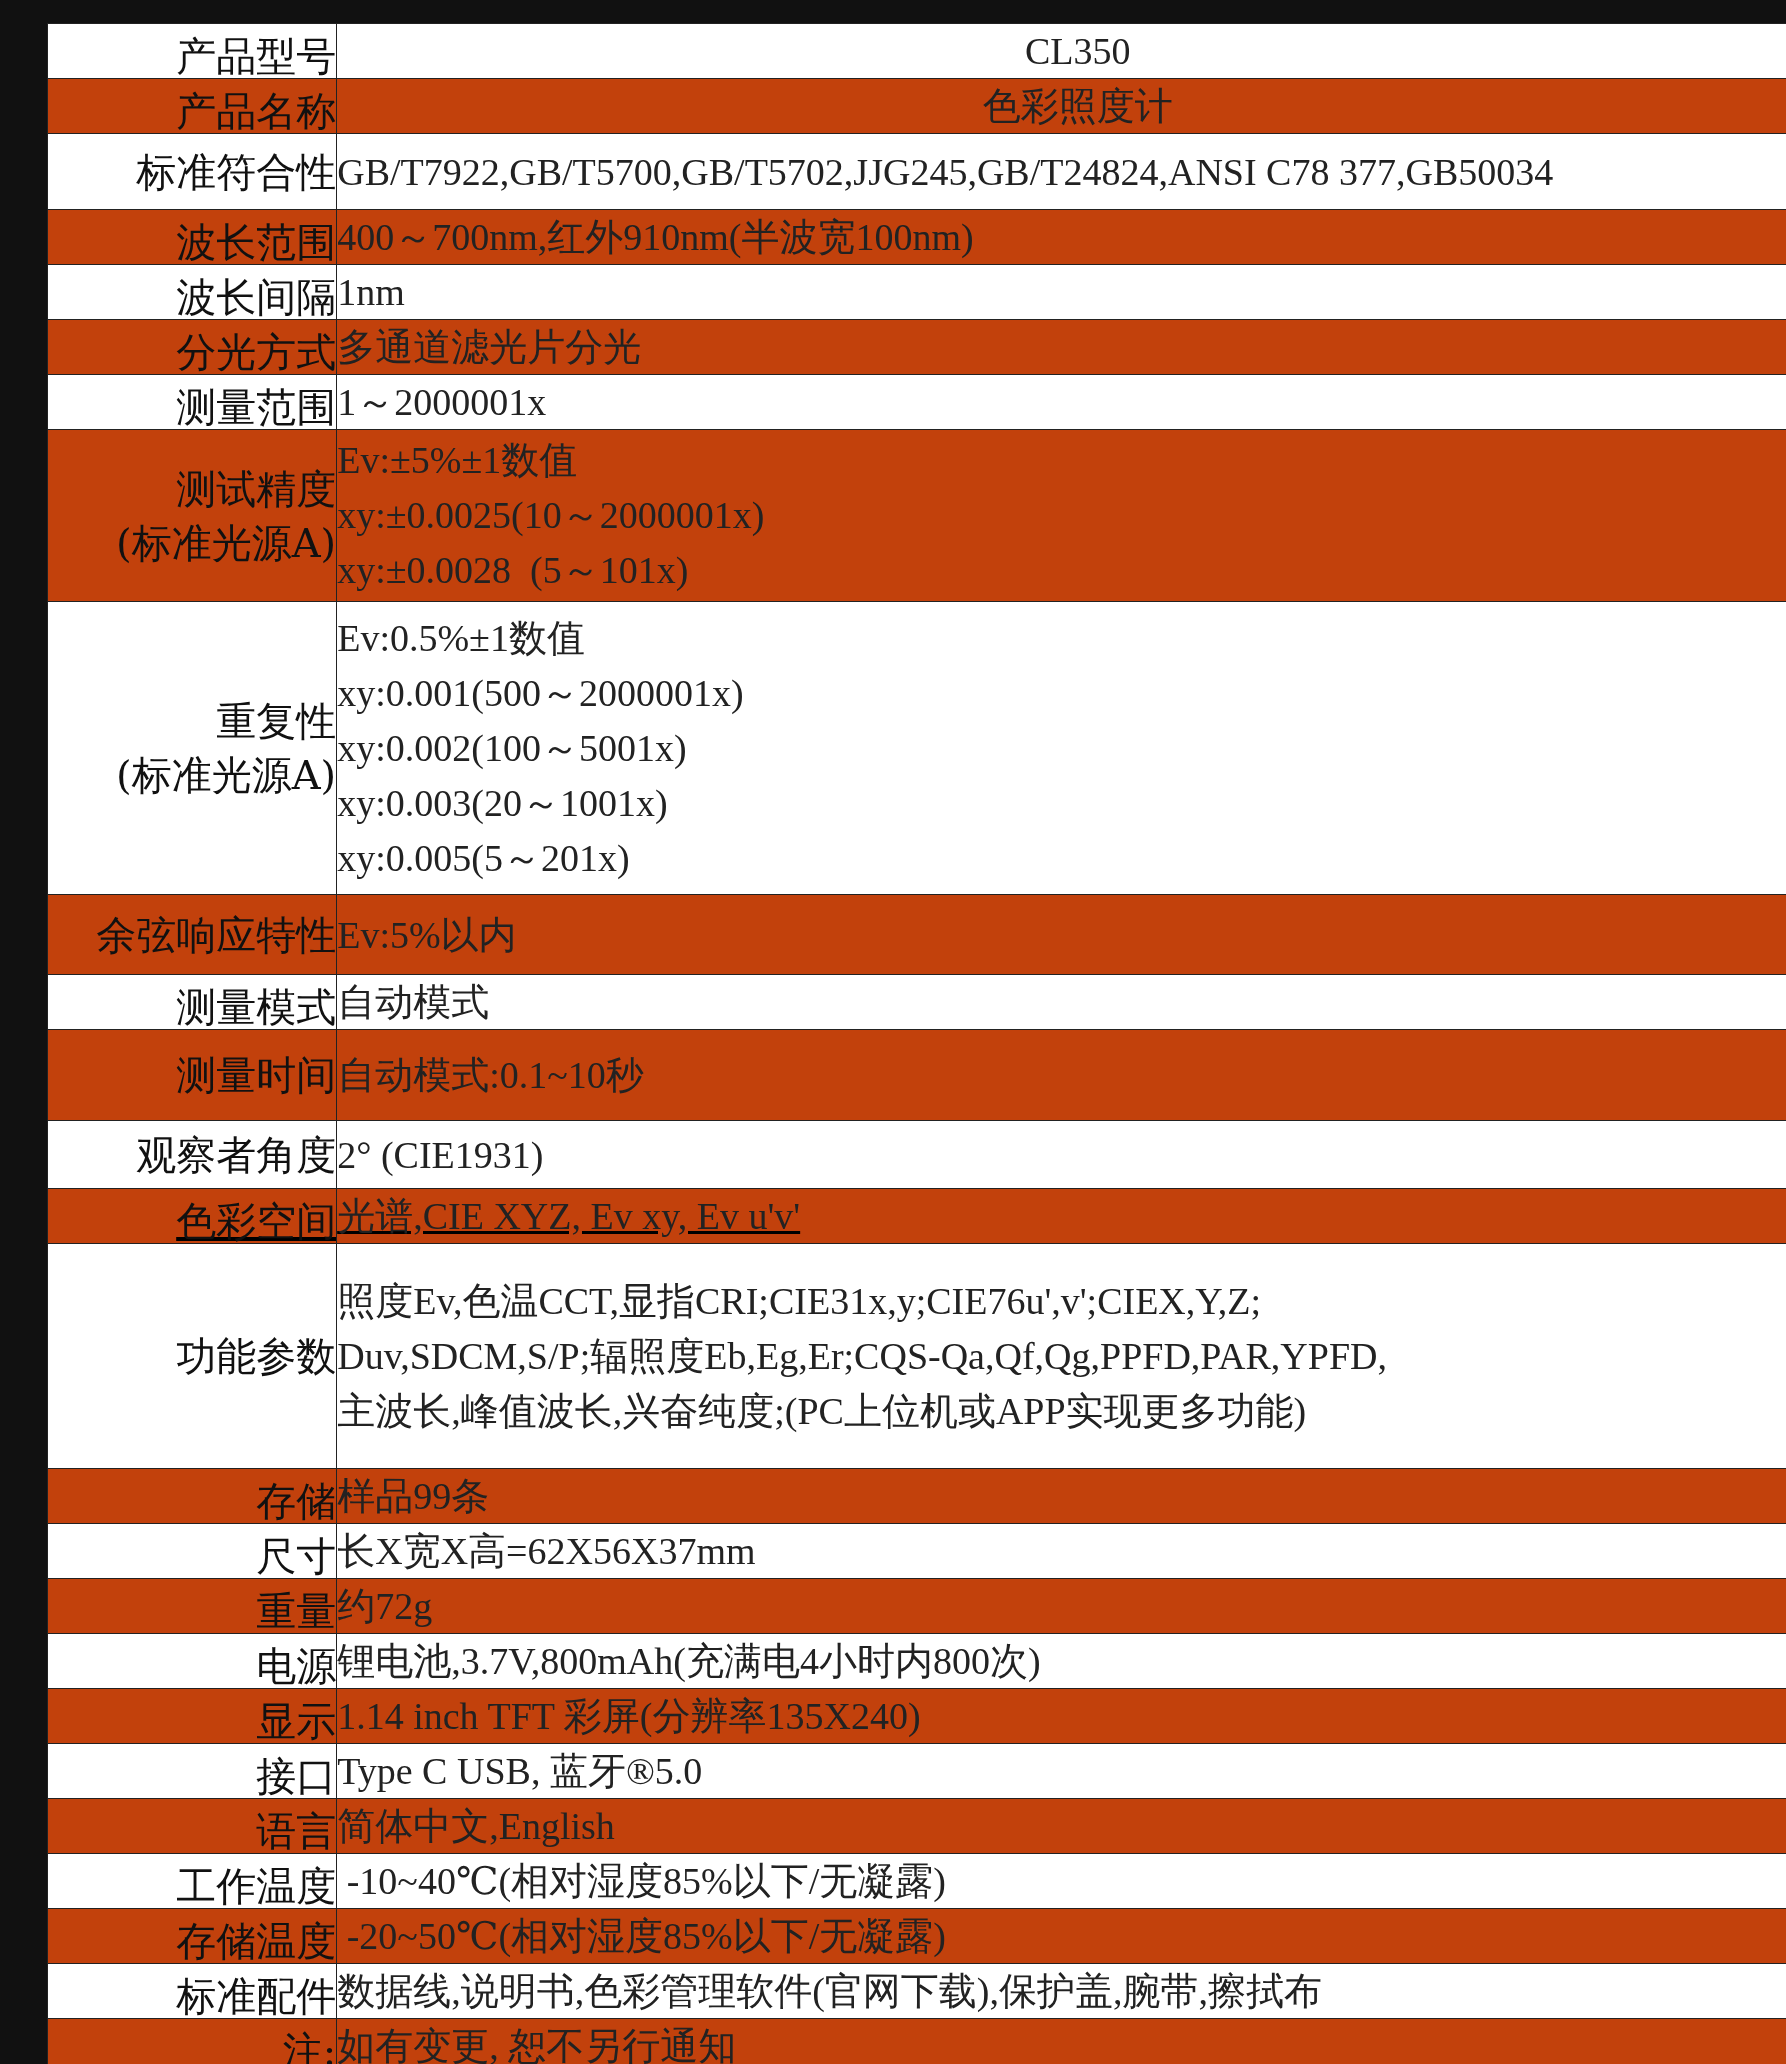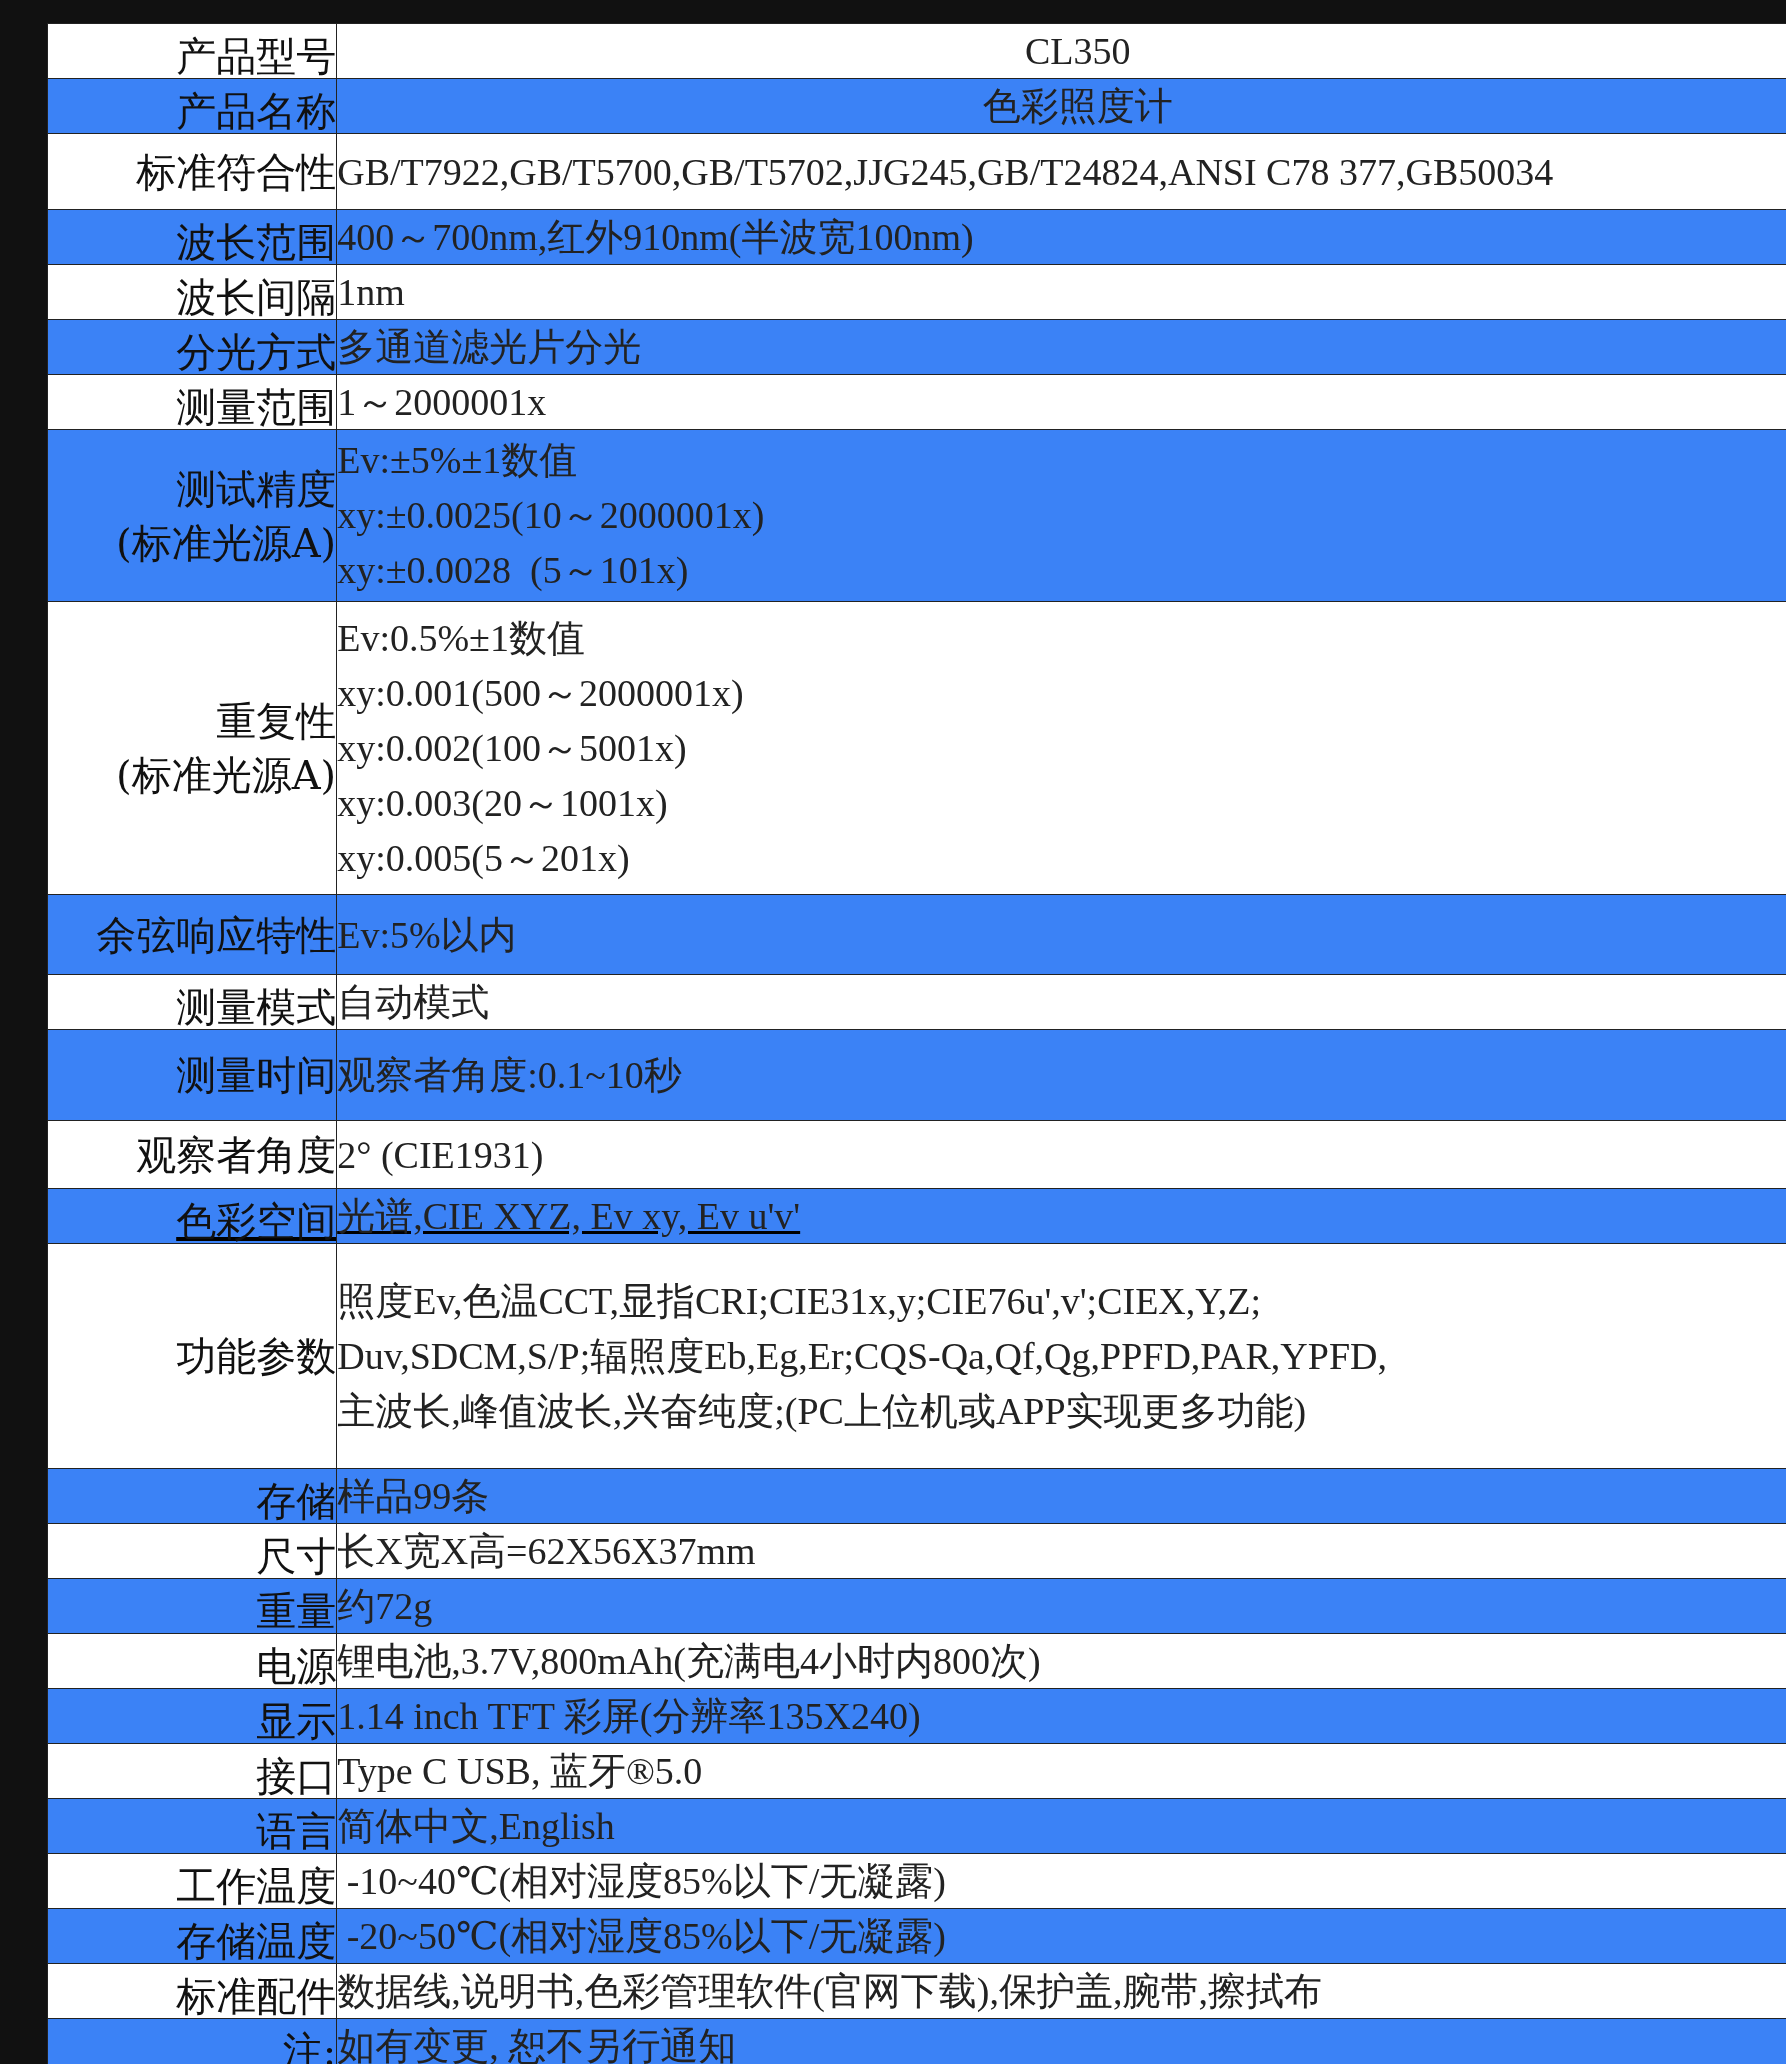--- a/index.html
+++ b/index.html
@@ -11,21 +11,21 @@
     width:288px; text-align:right; padding-right:7.2px;
     font-family:"DejaVu Serif", serif; font-size:40px; line-height:43px; color:#111;
     vertical-align:bottom;
   }
   td.value {
     text-align:left; padding-left:5.4px;
     font-family:"Liberation Serif", "DejaVu Serif", serif; font-size:38px; line-height:54px; color:#222;
     vertical-align:middle;
   }
   td.value.center { text-align:center; padding-left:0; }
-  tr.gray td { background:#3b82f6; }
+  tr.gray td { background:#c2410c; }
   tr.white td { background:#fff; }
   td.label.mid { vertical-align:middle; line-height:54px; }
   .multi-line { display:block; line-height:55px; }
   .lbl2 { display:block; line-height:54px; }
 </style>
 </head>
 <body>
 
 <div class="frame">
   <table class="spec">
@@ -85,21 +85,21 @@
         <tr class="gray" style="height: 80px;">
           <td class="label mid"><span class="">余弦响应特性</span></td>
           <td class="value"><span class="" style="white-space: pre;">Ev:5%以内</span></td>
         </tr>
         <tr class="white" style="height: 52px;">
           <td class="label"><span class="">测量模式</span></td>
           <td class="value"><span class="" style="white-space: pre;">自动模式</span></td>
         </tr>
         <tr class="gray" style="height: 91px;">
           <td class="label mid"><span class="">测量时间</span></td>
-          <td class="value"><span class="" style="white-space: pre;">观察者角度:0.1~10秒</span></td>
+          <td class="value"><span class="" style="white-space: pre;">自动模式:0.1~10秒</span></td>
         </tr>
         <tr class="white" style="height: 68px;">
           <td class="label mid"><span class="">观察者角度</span></td>
           <td class="value"><span class="" style="white-space: pre;">2° (CIE1931)</span></td>
         </tr>
         <tr class="gray" style="height: 54px; text-decoration: underline;">
           <td class="label"><span class="">色彩空间</span></td>
           <td class="value"><span class="" style="white-space: pre;">光谱,CIE XYZ, Ev xy, Ev u'v'</span></td>
         </tr>
         <tr class="white" style="height: 225px;">

